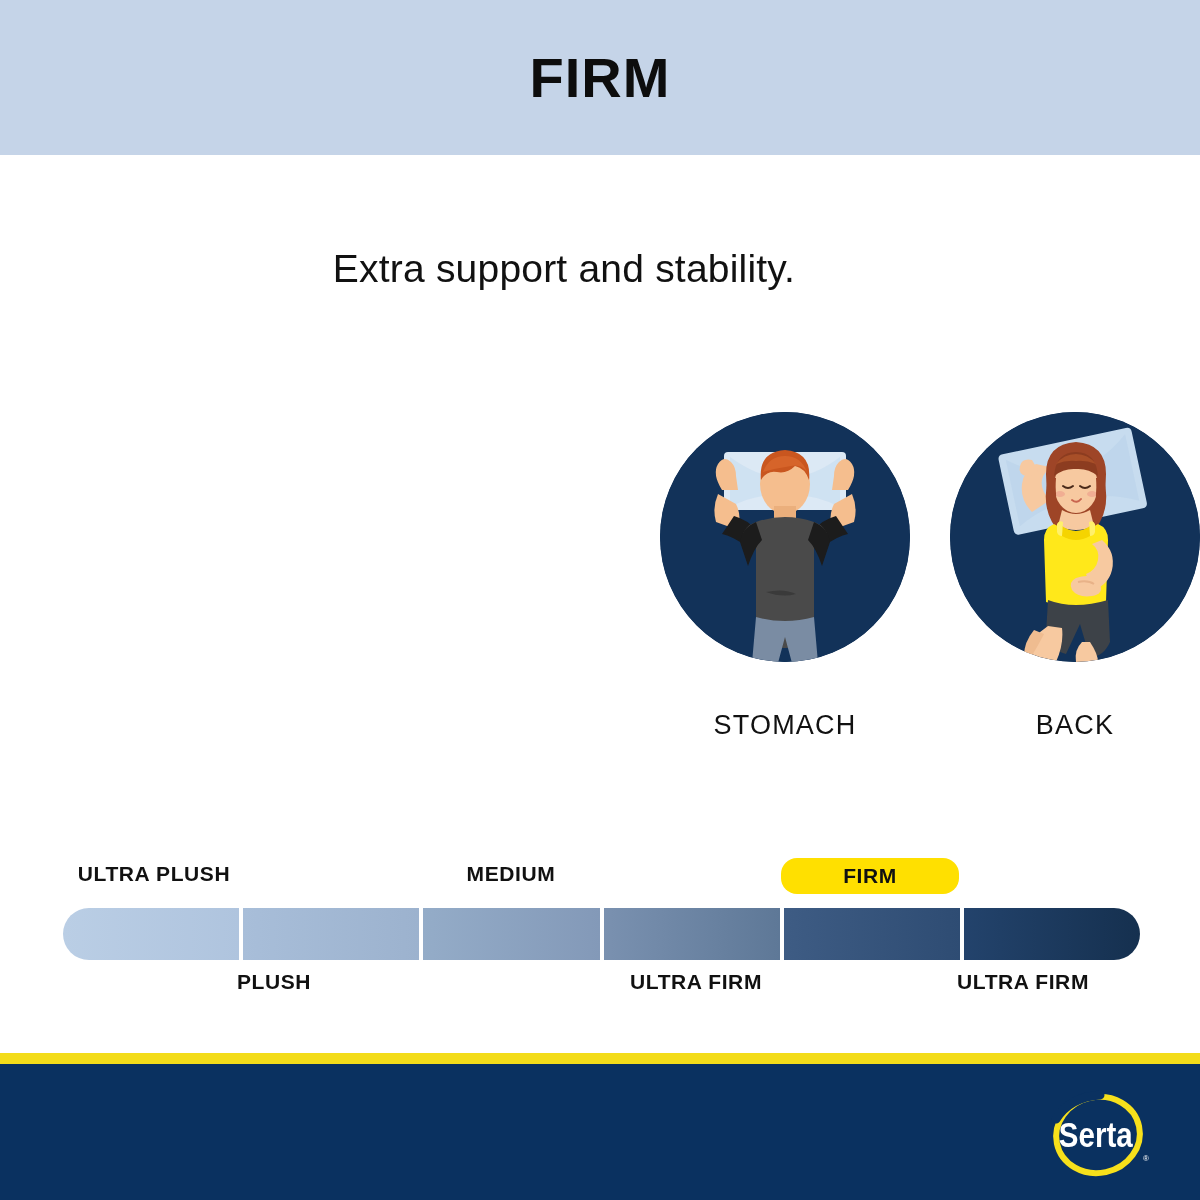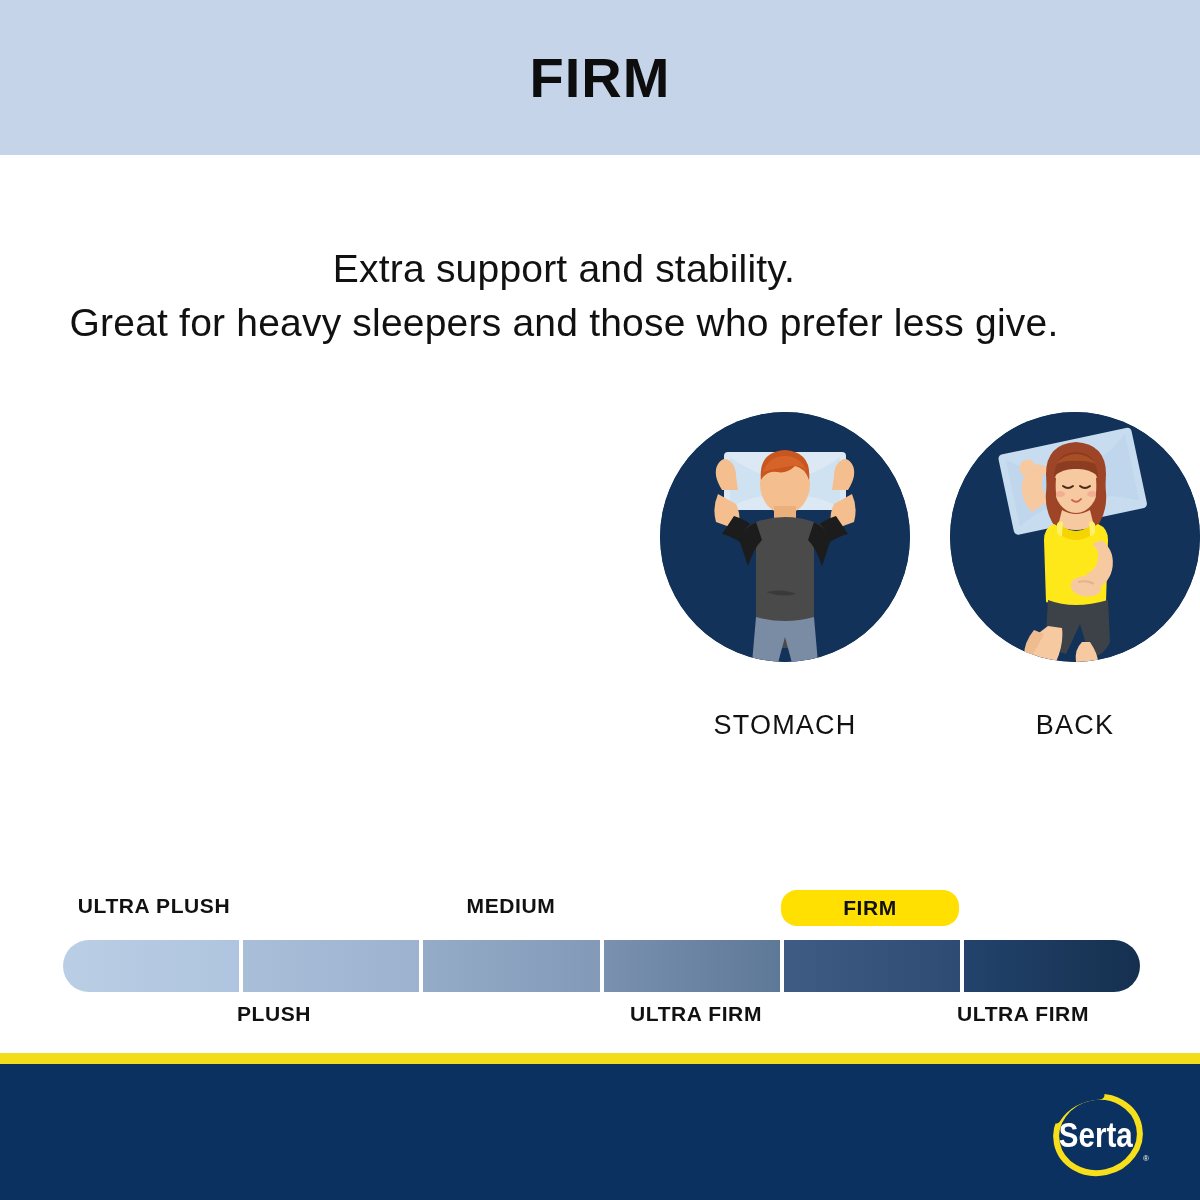--- a/index.html
+++ b/index.html
@@ -84,21 +84,20 @@
     font-family: "Liberation Sans", sans-serif;
   }
 
   
   .scale-wrap {
     position: absolute;
     left: 63px;
     top: 862px;
     width: 1077px;
     height: 145px;
-    margin-top: 32px;
   }
   .scale-labels-top,
   .scale-labels-bottom {
     position: absolute;
     left: 0;
     width: 1077px;
     height: 36px;
   }
   .scale-labels-top { top: 0; }
   .scale-labels-bottom { top: 108px; }
@@ -172,21 +171,20 @@
 </style>
 </head>
 <body>
 
 <div class="header-band">
   <div class="header-title">FIRM</div>
 </div>
 
 <div class="subtitle-block">
   <div class="subtitle-line">Extra support and stability.</div>
-  <div class="subtitle-line">Great for heavy sleepers and those who prefer less give.</div>
 </div>
 
 <div class="sleepers">
 
   <div class="sleeper">
     <div class="sleeper-circle">
       <svg viewBox="0 0 250 250" width="250" height="250" aria-hidden="true">
         <circle cx="125" cy="125" r="125" fill="#123259"></circle>
 
         <path d="M68 40 h114 q4 0 4 4 v50 q0 4 -4 4 h-114 q-4 0 -4 -4 v-50 q0 -4 4 -4 z" fill="#DCE9F5"></path>

